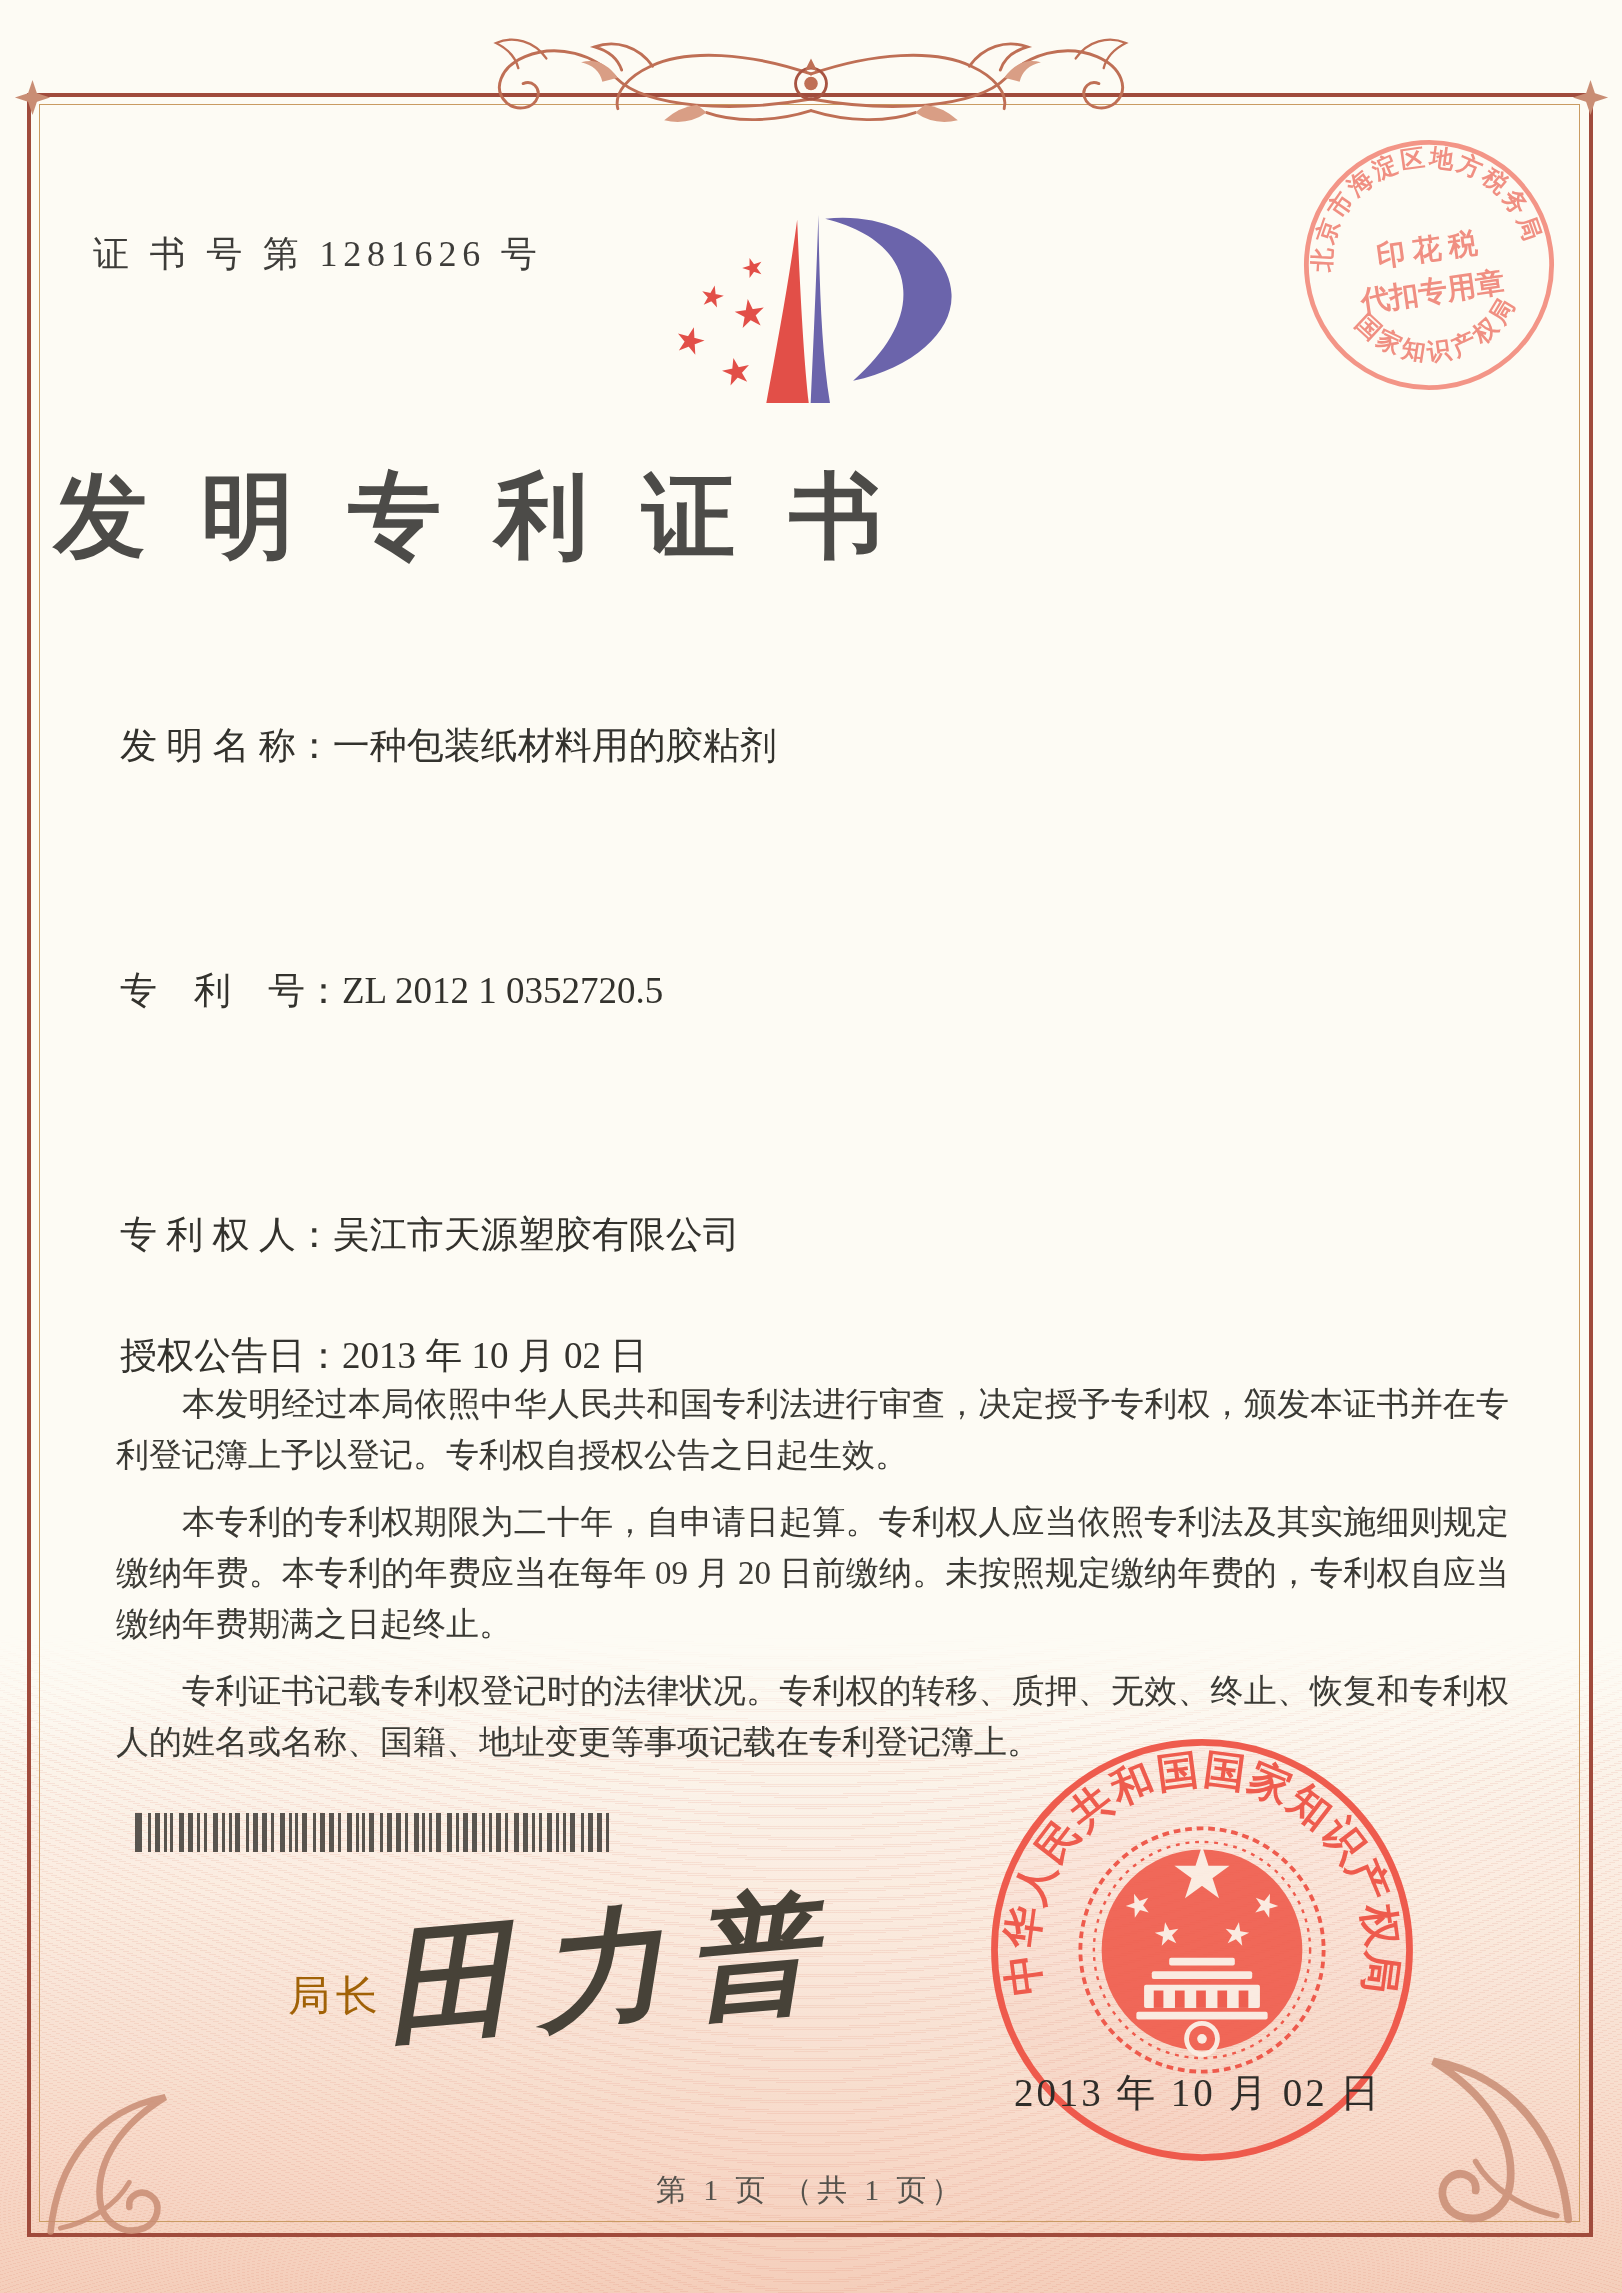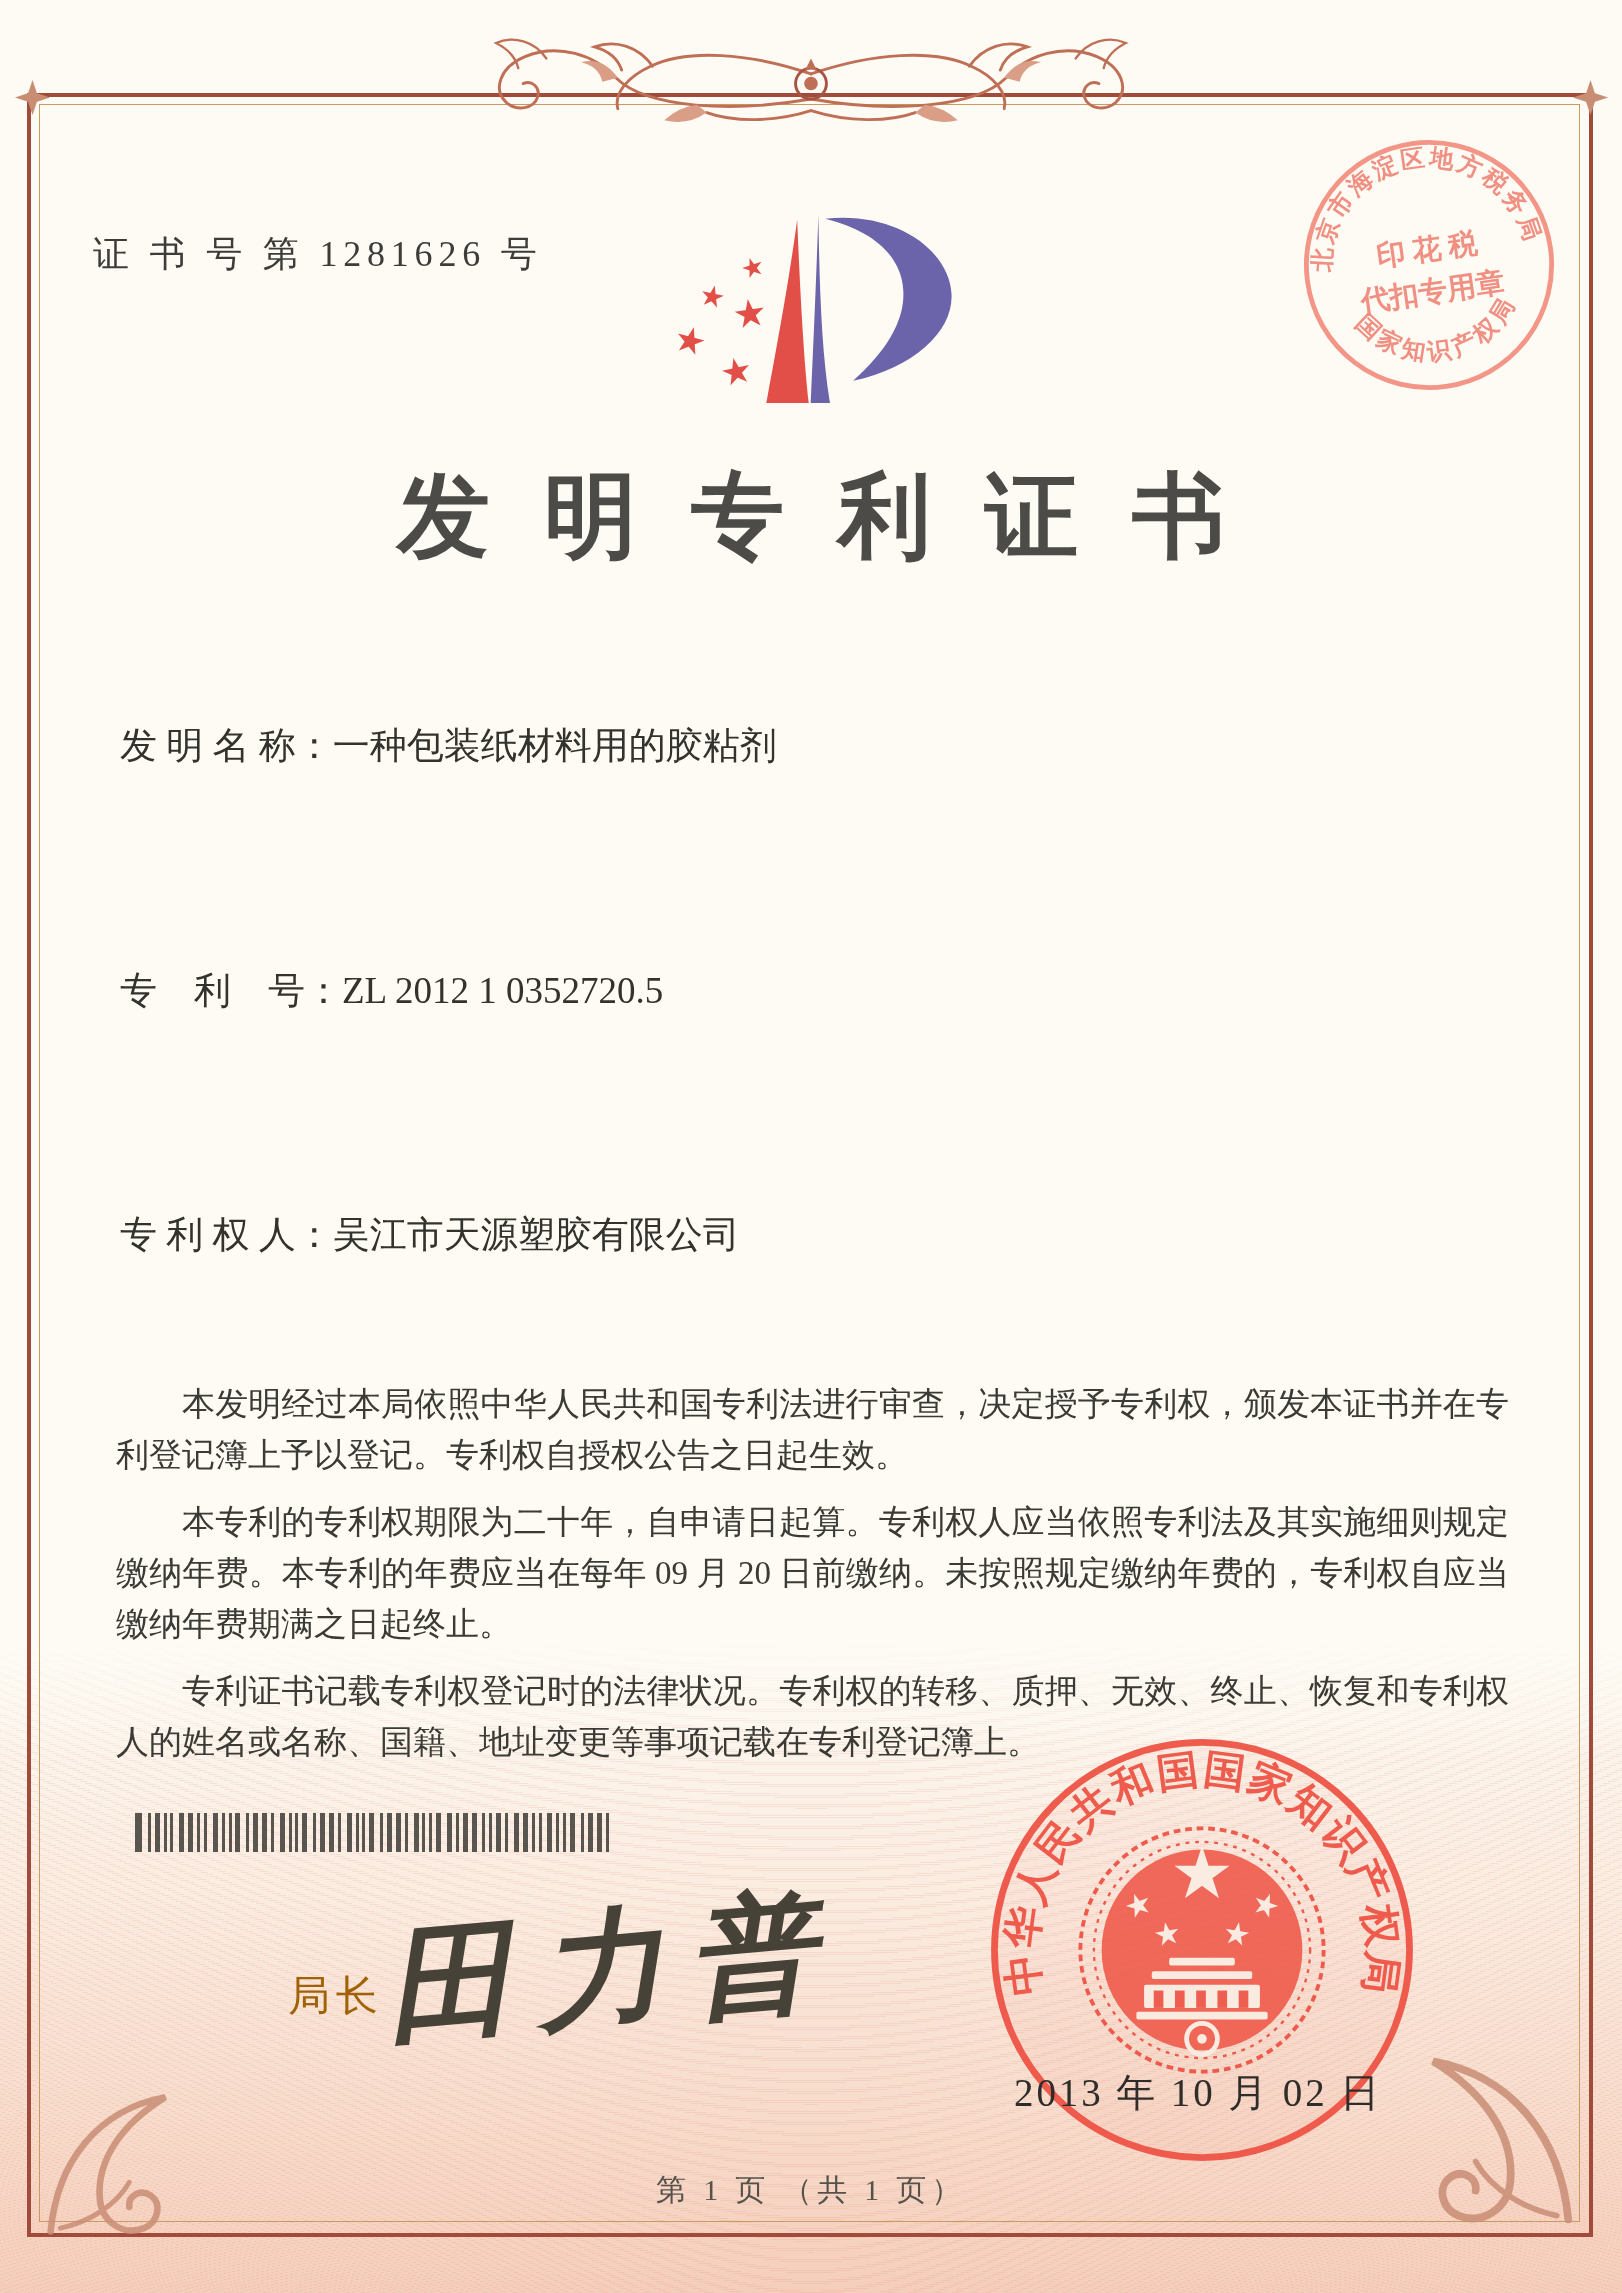--- a/index.html
+++ b/index.html
@@ -28,21 +28,21 @@
   }
   #border-inner{
     left:39px;top:104px;width:1539px;height:2116px;z-index:1;
     border:1.9px solid #c99b62;
   }
   #cert-no{
     left:93px;top:230px;z-index:2;
     font-size:36px;letter-spacing:5.8px;color:#3d3c39;
   }
   #doc-title{
-    left:0;top:454px;width:1622px;z-index:2;text-align:center;
+    left:0;top:454px;width:1622px;z-index:2;
     font-size:93px;font-weight:600;color:#4c4b48;
     letter-spacing:54px;padding-left:54px;box-sizing:border-box;
   }
   .field{left:120px;z-index:2;font-size:37px;color:#33322d;white-space:nowrap;margin-top:28px;}
   .flabel{display:inline-block;}
   .fvalue{display:inline-block;}
   #body-text{
     left:100px;top:1363px;width:1425px;z-index:2;
     font-size:33px;line-height:51px;color:#3b3a35;
     text-align:justify;
@@ -160,20 +160,23 @@
   <div id="doc-title" class="abs">发明专利证书</div>
 
   <div class="field abs" style="top:693px">
     <span class="flabel">发 明 名 称：</span><span class="fvalue">一种包装纸材料用的胶粘剂</span>
   </div>
   <div class="field abs" style="top:938px">
     <span class="flabel">专　利　号：</span><span class="fvalue">ZL 2012 1 0352720.5</span>
   </div>
   <div class="field abs" style="top:1182px">
     <span class="flabel">专 利 权 人：</span><span class="fvalue">吴江市天源塑胶有限公司</span>
+  </div>
+  <div class="field abs" style="top:1303px">
+    <span class="flabel">授权公告日：</span><span class="fvalue">2013 年 10 月 02 日</span>
   </div>
 
   <div id="body-text" class="abs">
     <p>本发明经过本局依照中华人民共和国专利法进行审查，决定授予专利权，颁发本证书并在专利登记簿上予以登记。专利权自授权公告之日起生效。</p>
     <p>本专利的专利权期限为二十年，自申请日起算。专利权人应当依照专利法及其实施细则规定缴纳年费。本专利的年费应当在每年 09 月 20 日前缴纳。未按照规定缴纳年费的，专利权自应当缴纳年费期满之日起终止。</p>
     <p>专利证书记载专利权登记时的法律状况。专利权的转移、质押、无效、终止、恢复和专利权人的姓名或名称、国籍、地址变更等事项记载在专利登记簿上。</p>
   </div>
 
   <div id="barcode" class="abs">
       <div class="bar" style="width: 7px; margin-right: 5.8px;"></div>

